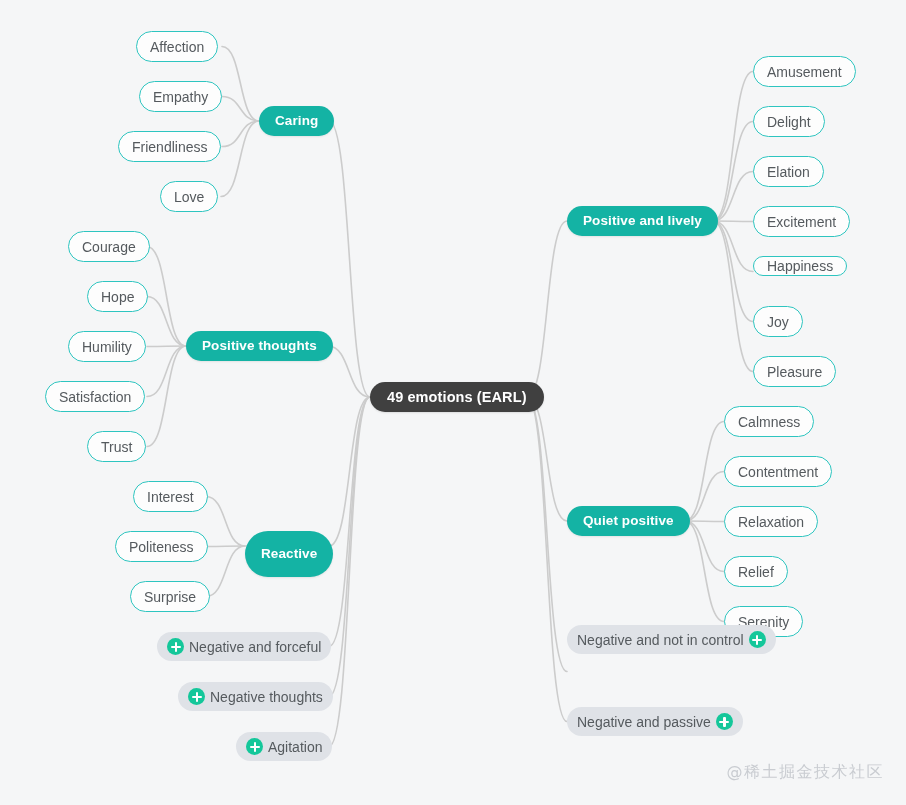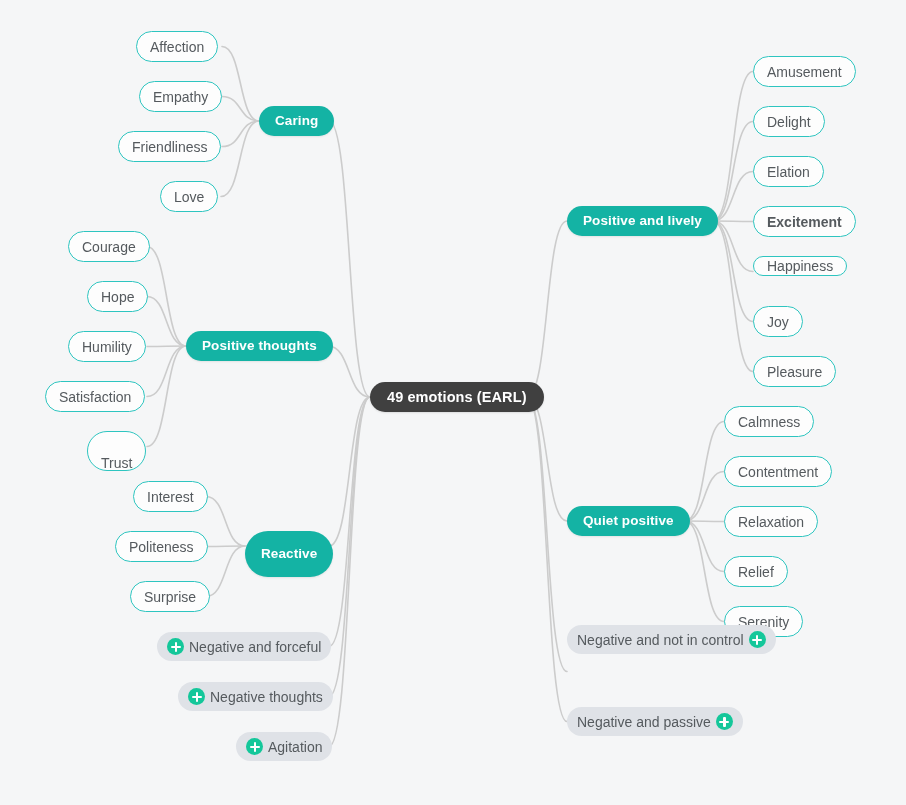--- a/index.html
+++ b/index.html
@@ -167,21 +167,21 @@
       </div>
       <div class="node node-leaf" style="left: 87px; top: 281px; height: 31px;">
         <span>Hope</span>
       </div>
       <div class="node node-leaf" style="left: 68px; top: 331px; height: 31px;">
         <span>Humility</span>
       </div>
       <div class="node node-leaf" style="left: 45px; top: 381px; height: 31px;">
         <span>Satisfaction</span>
       </div>
-      <div class="node node-leaf" style="left: 87px; top: 431px; height: 40px; align-items: flex-end;">
+      <div class="node node-leaf" style="left: 87px; top: 431px; height: 31px;">
         <span>Trust</span>
       </div>
       <div class="node node-branch" style="left: 245px; top: 531px; height: 46px;">
         <span>Reactive</span>
       </div>
       <div class="node node-leaf" style="left: 133px; top: 481px; height: 31px;">
         <span>Interest</span>
       </div>
       <div class="node node-leaf" style="left: 115px; top: 531px; height: 31px;">
         <span>Politeness</span>
@@ -206,21 +206,21 @@
       </div>
       <div class="node node-leaf" style="left: 753px; top: 56px; height: 31px;">
         <span>Amusement</span>
       </div>
       <div class="node node-leaf" style="left: 753px; top: 106px; height: 31px;">
         <span>Delight</span>
       </div>
       <div class="node node-leaf" style="left: 753px; top: 156px; height: 31px;">
         <span>Elation</span>
       </div>
-      <div class="node node-leaf" style="left: 753px; top: 206px; height: 31px; font-weight: bold;">
+      <div class="node node-leaf" style="left: 753px; top: 206px; height: 31px;">
         <span>Excitement</span>
       </div>
       <div class="node node-leaf" style="left: 753px; top: 256px; height: 20px;">
         <span>Happiness</span>
       </div>
       <div class="node node-leaf" style="left: 753px; top: 306px; height: 31px;">
         <span>Joy</span>
       </div>
       <div class="node node-leaf" style="left: 753px; top: 356px; height: 31px;">
         <span>Pleasure</span>
@@ -245,13 +245,14 @@
       </div>
       <div class="node node-collapsed right-icon" style="left: 567px; top: 625px; height: 29px;">
         <span>Negative and not in control</span>
         <span class="plus-icon"></span>
       </div>
       <div class="node node-collapsed right-icon" style="left: 567px; top: 707px; height: 29px; text-align: right;">
         <span>Negative and passive</span>
         <span class="plus-icon"></span>
       </div>
     </div>
+  <div class="watermark">@稀土掘金技术社区</div>
 </div>
 
 </body></html>

